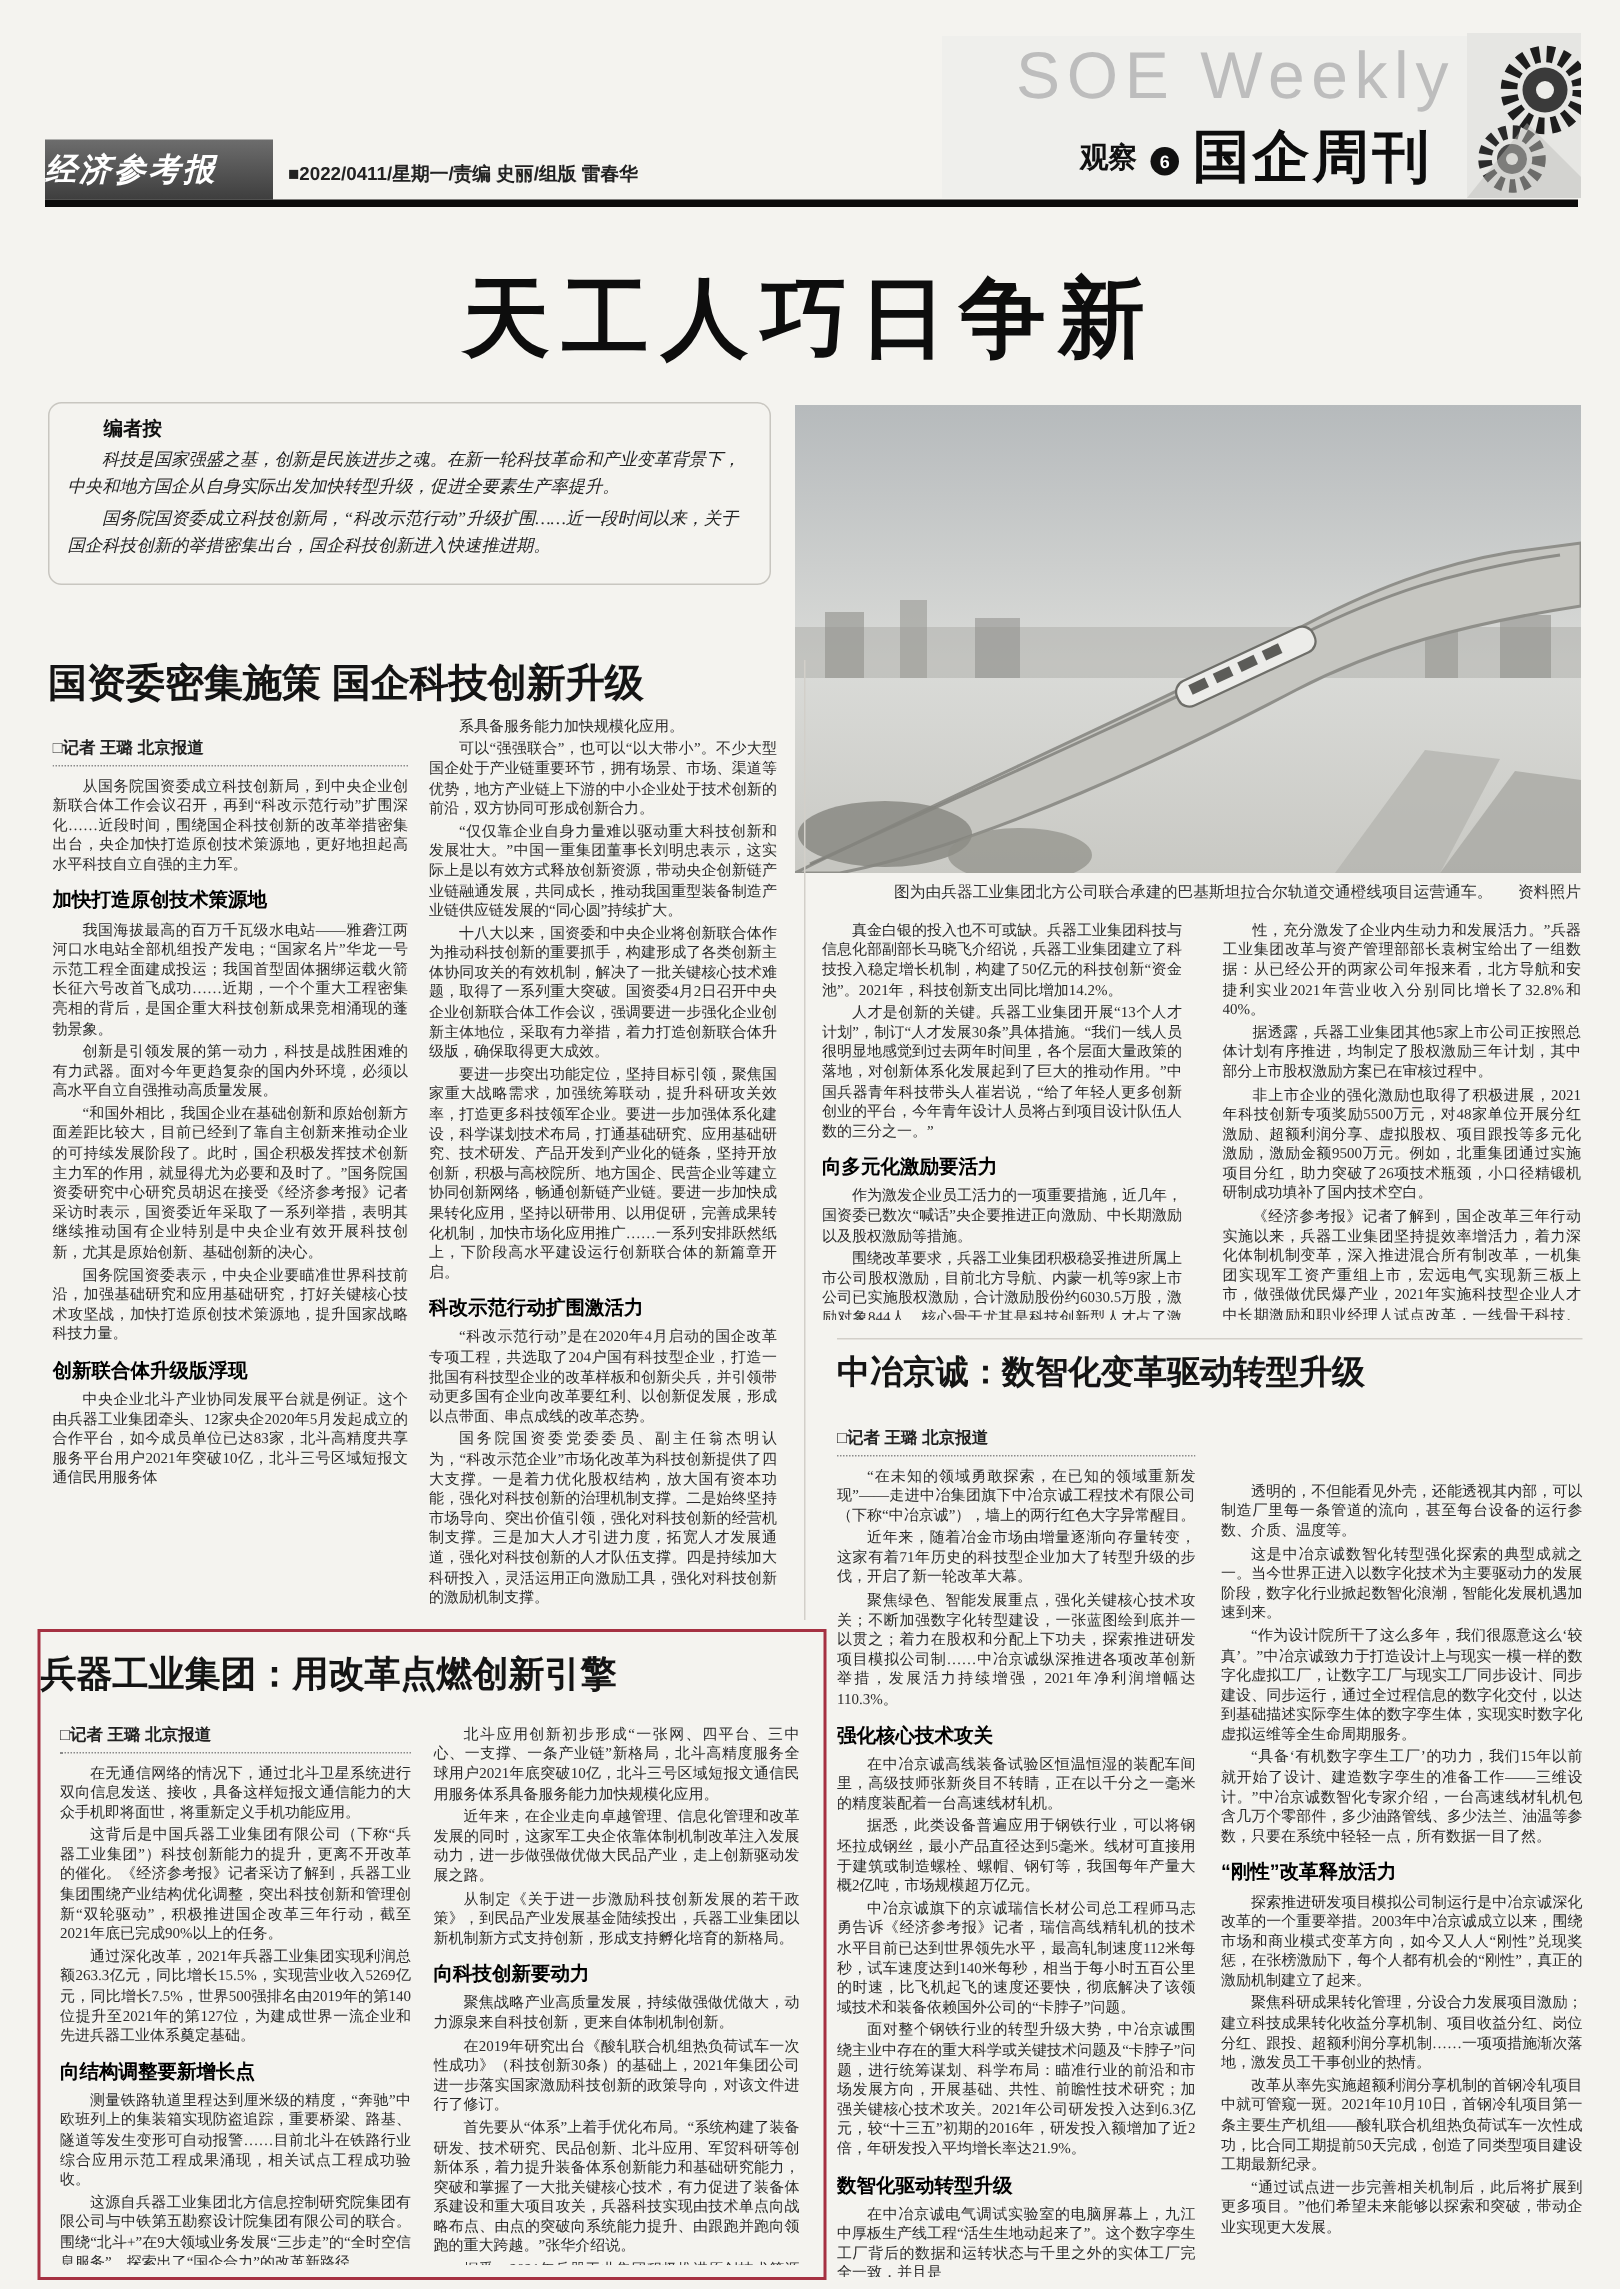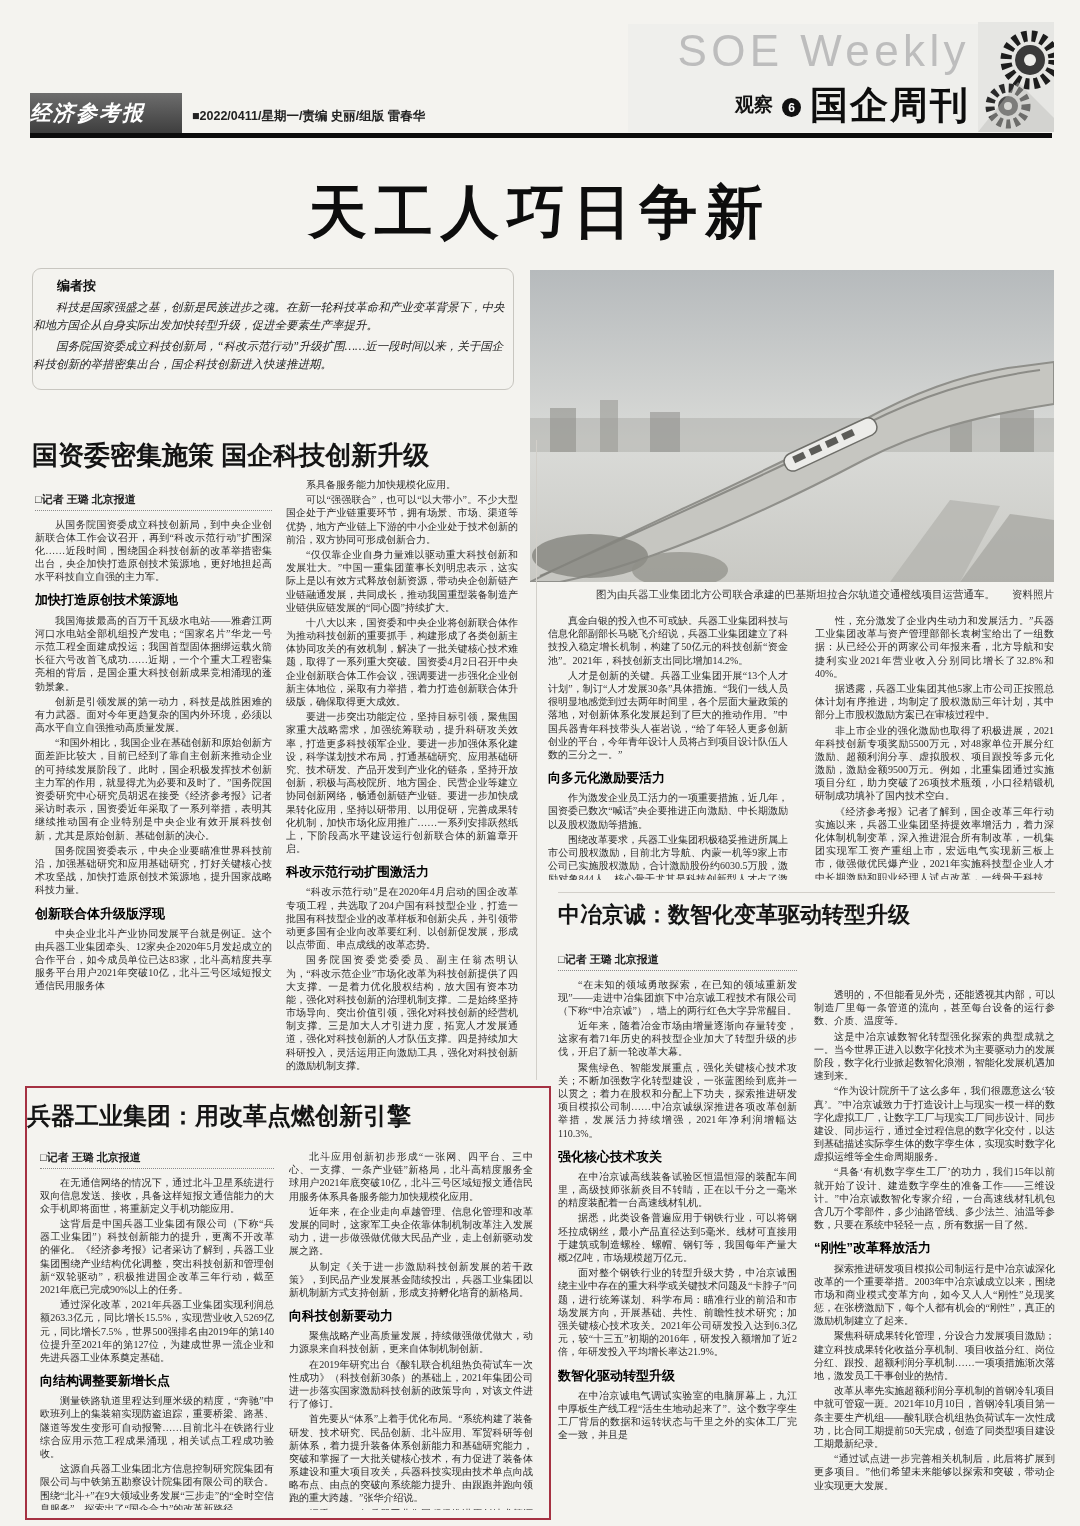--- a/index.html
+++ b/index.html
@@ -8,33 +8,33 @@
   
   .masthead-box{position:absolute;left:30px;top:93px;width:152px;height:40px;
     background:linear-gradient(#6d6d6d,#3e3e3e);color:#fff;display:flex;align-items:center;
     font-family:"Liberation Serif",serif;font-style:italic;font-weight:bold;font-size:21px;letter-spacing:2px;}
   .dateline{position:absolute;left:192px;top:108px;font-family:"Liberation Sans",sans-serif;
     font-size:12.5px;font-weight:bold;color:#222;}
   .header-rule{position:absolute;left:30px;top:133px;width:1022px;height:5px;background:#0c0c0c;}
   .soe-band{position:absolute;left:628px;top:24px;width:352px;height:108px;background:#efefec;}
   .soe-logo{position:absolute;left:630px;top:26px;width:340px;text-align:right;
     font-family:"Liberation Sans",sans-serif;font-weight:400;font-size:44px;color:#bdbdbd;letter-spacing:0.1em;}
-  .observe-row{position:absolute;left:630px;top:86px;width:340px;display:flex;align-items:flex-end;
+  .observe-row{position:absolute;left:615px;top:86px;width:340px;display:flex;align-items:flex-end;
     justify-content:flex-end;gap:9px;font-family:"Liberation Sans",sans-serif;}
   .observe-label{font-size:19px;font-weight:bold;color:#111;padding-bottom:6px;}
   .page-no-badge{width:19px;height:19px;border-radius:50%;background:#111;color:#fff;font-size:12px;
     font-weight:bold;display:flex;align-items:center;justify-content:center;margin-bottom:7px;}
   .section-title{font-size:38px;font-weight:900;color:#0d0d0d;letter-spacing:2px;line-height:1;}
   .gears{position:absolute;left:978px;top:22px;width:76px;height:110px;background:#e9e9e6;overflow:hidden;}
   
   .main-headline{position:absolute;left:0;top:174px;width:1080px;text-align:center;
     font-family:"Liberation Sans",sans-serif;font-weight:900;font-size:58px;color:#0d0d0d;letter-spacing:0.14em;}
   
   .editor-note{position:absolute;left:32px;top:268px;width:482px;height:122px;border:1px solid #c8c6c0;
-    border-radius:9px;padding:8px 0;box-sizing:border-box;overflow:hidden;}
+    border-radius:9px;padding:8px 12px;box-sizing:border-box;overflow:hidden;}
   .editor-label{font-family:"Liberation Sans",sans-serif;font-weight:bold;font-size:13px;color:#111;margin:0 0 3px 24px;}
   .editor-note .para{font-style:italic;font-size:11.5px;line-height:1.6;color:#222;}
   
   .photo{position:absolute;left:530px;top:270px;width:524px;height:312px;overflow:hidden;background:#cfcfcb;}
   .photo-caption-row{position:absolute;left:530px;top:588px;width:524px;text-align:right;
     font-size:10.5px;color:#333;font-family:"Liberation Sans",sans-serif;}
   .photo-caption-row .credit{margin-left:14px;}
   
   .art-headline{position:absolute;font-family:"Liberation Sans",sans-serif;
     font-weight:900;color:#141414;}
@@ -169,20 +169,21 @@
   <div class="art-headline" style="left:558px;top:900px;width:497px;font-size:22px;">中冶京诚：数智化变革驱动转型升级</div>
   <div class="col" style="left:558px;top:952px;width:239px;height:566px;">
     <div class="byline">□记者 王璐 北京报道</div>
     <div>
         <p class="para">“在未知的领域勇敢探索，在已知的领域重新发现”——走进中冶集团旗下中冶京诚工程技术有限公司（下称“中冶京诚”），墙上的两行红色大字异常醒目。</p>
         <p class="para">近年来，随着冶金市场由增量逐渐向存量转变，这家有着71年历史的科技型企业加大了转型升级的步伐，开启了新一轮改革大幕。</p>
         <p class="para">聚焦绿色、智能发展重点，强化关键核心技术攻关；不断加强数字化转型建设，一张蓝图绘到底并一以贯之；着力在股权和分配上下功夫，探索推进研发项目模拟公司制……中冶京诚纵深推进各项改革创新举措，发展活力持续增强，2021年净利润增幅达110.3%。</p>
         <h4 class="subhead">强化核心技术攻关</h4>
         <p class="para">在中冶京诚高线装备试验区恒温恒湿的装配车间里，高级技师张新炎目不转睛，正在以千分之一毫米的精度装配着一台高速线材轧机。</p>
         <p class="para">据悉，此类设备普遍应用于钢铁行业，可以将钢坯拉成钢丝，最小产品直径达到5毫米。线材可直接用于建筑或制造螺栓、螺帽、钢钉等，我国每年产量大概2亿吨，市场规模超万亿元。</p>
+        <p class="para">中冶京诚旗下的京诚瑞信长材公司总工程师马志勇告诉《经济参考报》记者，瑞信高线精轧机的技术水平目前已达到世界领先水平，最高轧制速度112米每秒，试车速度达到140米每秒，相当于每小时五百公里的时速，比飞机起飞的速度还要快，彻底解决了该领域技术和装备依赖国外公司的“卡脖子”问题。</p>
         <p class="para">面对整个钢铁行业的转型升级大势，中冶京诚围绕主业中存在的重大科学或关键技术问题及“卡脖子”问题，进行统筹谋划、科学布局：瞄准行业的前沿和市场发展方向，开展基础、共性、前瞻性技术研究；加强关键核心技术攻关。2021年公司研发投入达到6.3亿元，较“十三五”初期的2016年，研发投入额增加了近2倍，年研发投入平均增长率达21.9%。</p>
         <h4 class="subhead">数智化驱动转型升级</h4>
         <p class="para">在中冶京诚电气调试实验室的电脑屏幕上，九江中厚板生产线工程“活生生地动起来了”。这个数字孪生工厂背后的数据和运转状态与千里之外的实体工厂完全一致，并且是</p>
       </div>
   </div>
   <div class="col" style="left:814px;top:988px;width:241px;height:566px;">
       <p class="para">透明的，不但能看见外壳，还能透视其内部，可以制造厂里每一条管道的流向，甚至每台设备的运行参数、介质、温度等。</p>
       <p class="para">这是中冶京诚数智化转型强化探索的典型成就之一。当今世界正进入以数字化技术为主要驱动力的发展阶段，数字化行业掀起数智化浪潮，智能化发展机遇加速到来。</p>
       <p class="para">“作为设计院所干了这么多年，我们很愿意这么‘较真’。”中冶京诚致力于打造设计上与现实一模一样的数字化虚拟工厂，让数字工厂与现实工厂同步设计、同步建设、同步运行，通过全过程信息的数字化交付，以达到基础描述实际孪生体的数字孪生体，实现实时数字化虚拟运维等全生命周期服务。</p>
       <p class="para">“具备‘有机数字孪生工厂’的功力，我们15年以前就开始了设计、建造数字孪生的准备工作——三维设计。”中冶京诚数智化专家介绍，一台高速线材轧机包含几万个零部件，多少油路管线、多少法兰、油温等参数，只要在系统中轻轻一点，所有数据一目了然。</p>

